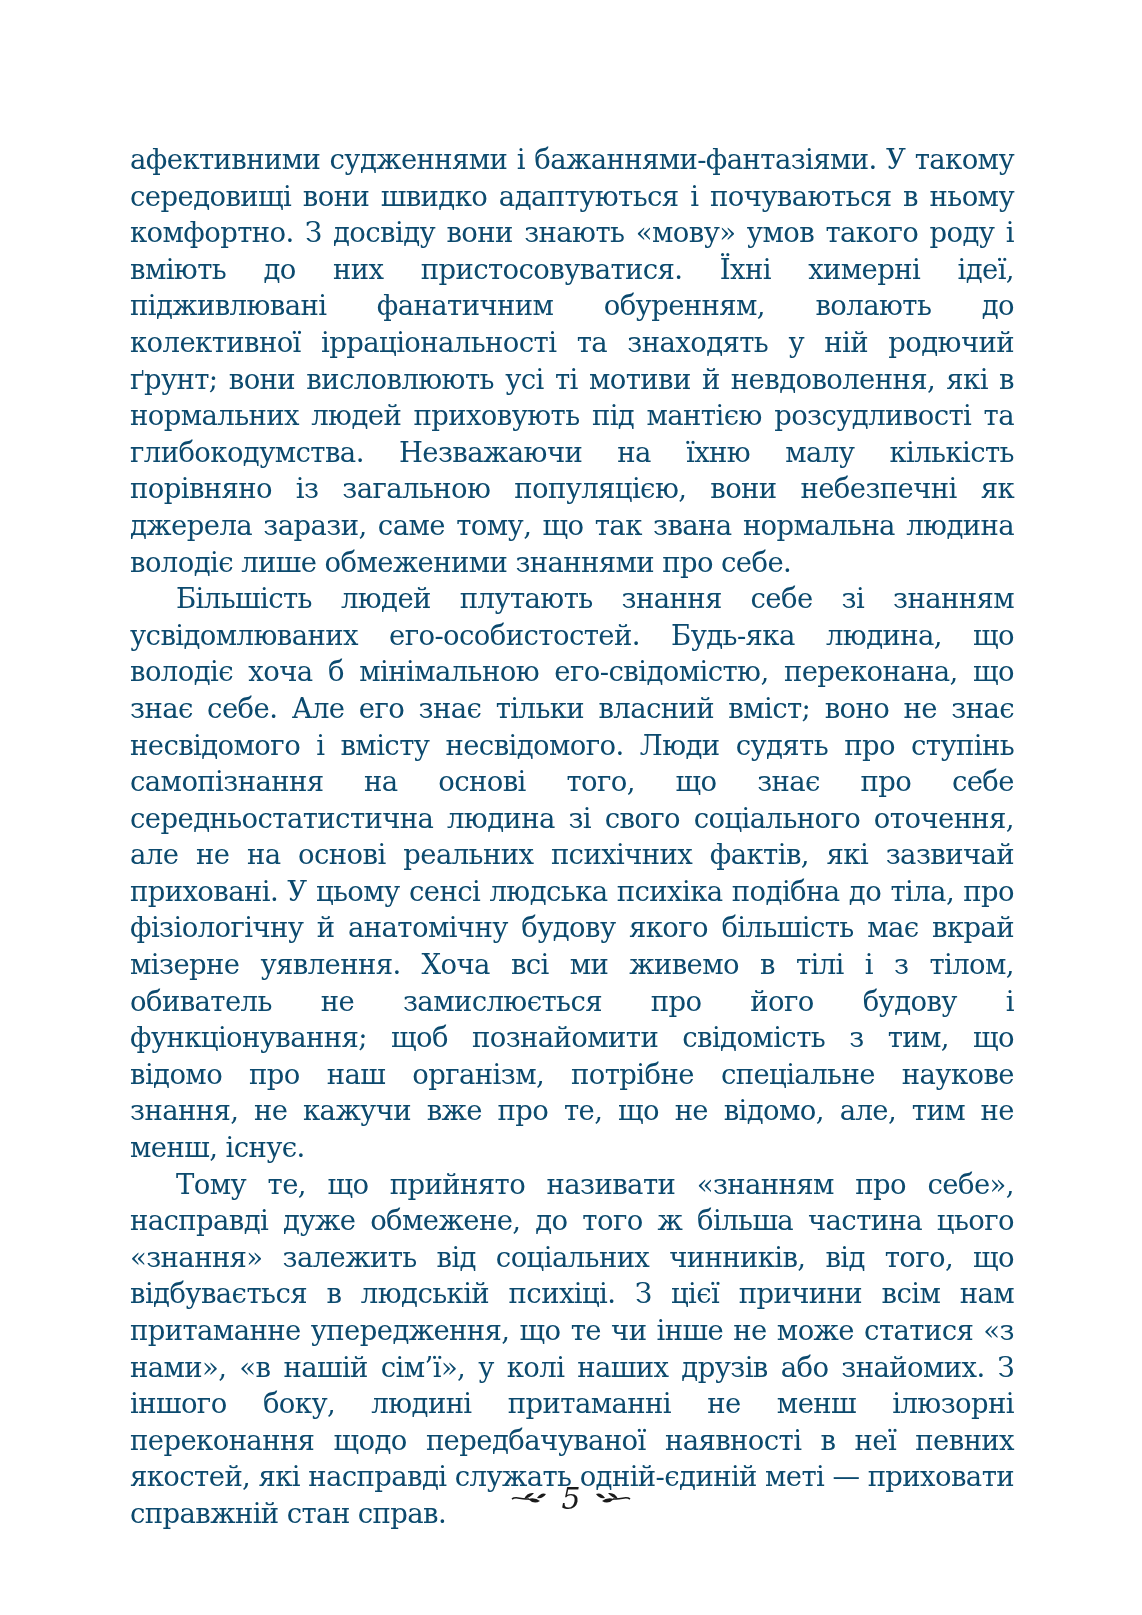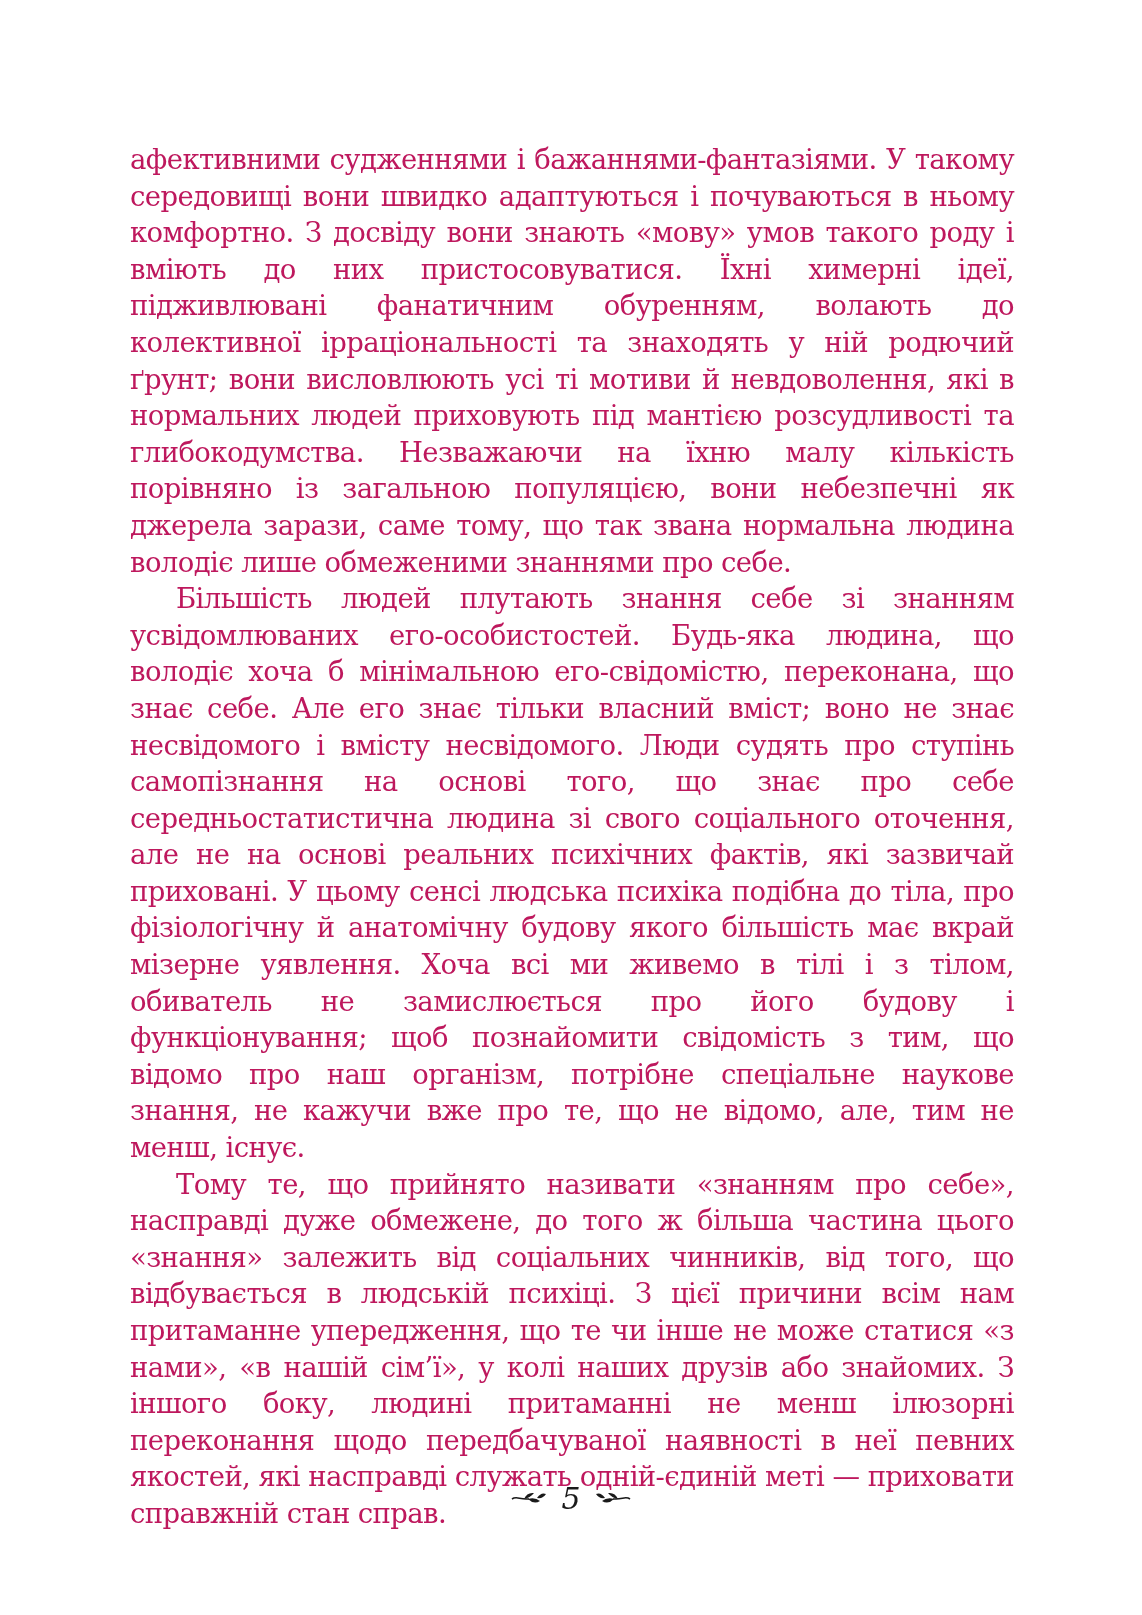--- a/index.html
+++ b/index.html
@@ -15,21 +15,21 @@
     overflow: hidden;
   }
   .text-block {
     position: absolute;
     left: 130px;
     top: 141px;
     width: 884px;
     font-family: "DejaVu Serif", "Liberation Serif", serif;
     font-size: 27.5px;
     line-height: 36.6px;
-    color: #be185d;
+    color: #0c4a6e;
     text-align: justify;
     letter-spacing: -0.6px;
   }
   .para {
     margin: 0;
     padding: 0;
   }
   .para.indent {
     text-indent: 46px;
   }

